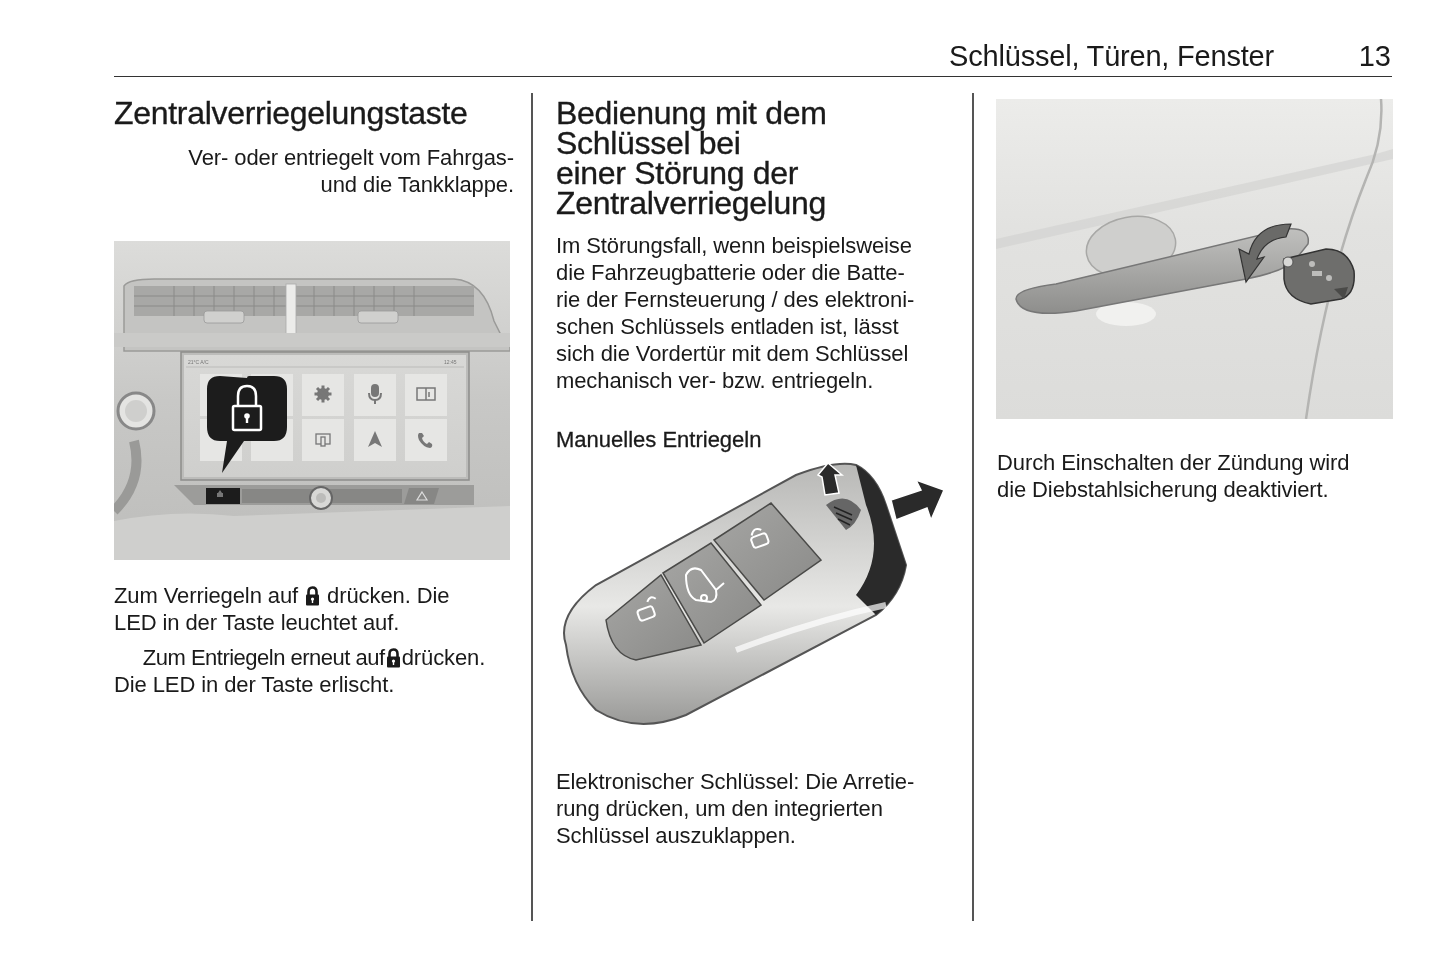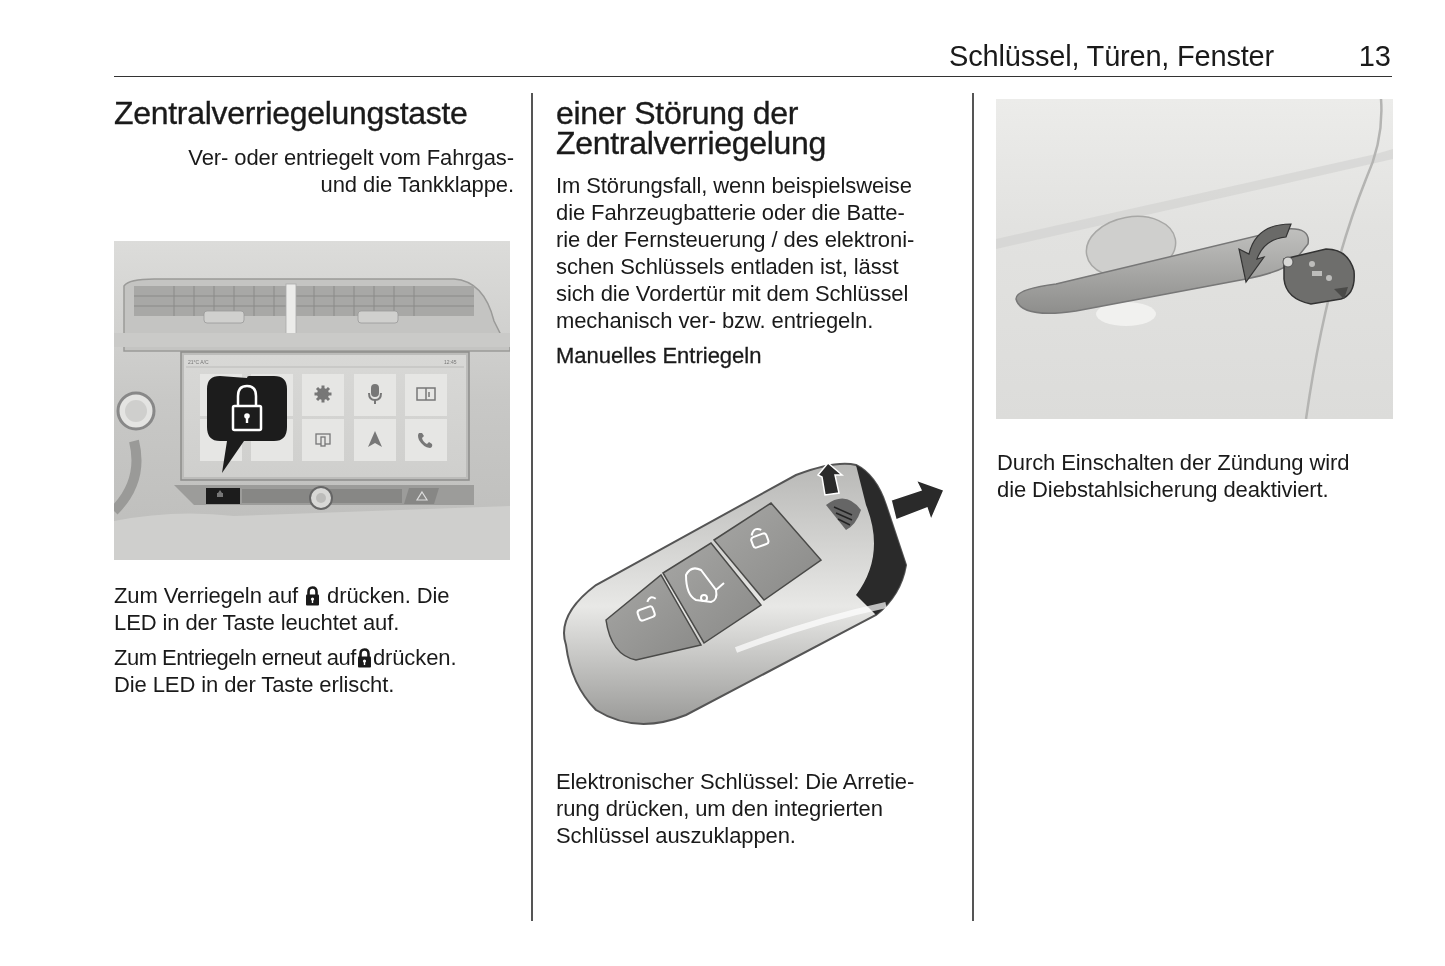--- a/index.html
+++ b/index.html
@@ -180,43 +180,44 @@
     <span>Zum Verriegeln auf</span>
     <svg class="lock-inline" viewBox="0 0 15 20">
         <path d="M3.5 9 V6 Q3.5 1.5 7.5 1.5 Q11.5 1.5 11.5 6 V9" fill="none" stroke="#1a1a1a" stroke-width="2.6"></path>
         <rect x="1" y="8.5" width="13" height="11" rx="1" fill="#1a1a1a"></rect>
         <circle cx="7.5" cy="13" r="1.6" fill="#fff"></circle>
         <rect x="6.8" y="13" width="1.4" height="4" fill="#fff"></rect>
       </svg>
     <span>drücken. Die</span>
   </p>
   <p>LED in der Taste leuchtet auf.</p>
-  <p style="margin-top:8px;">
+  <p style="margin-top:8px;text-align:center;">
     <span style="letter-spacing:-0.5px;">Zum Entriegeln erneut auf</span><svg class="lock-inline" viewBox="0 0 15 20">
         <path d="M3.5 9 V6 Q3.5 1.5 7.5 1.5 Q11.5 1.5 11.5 6 V9" fill="none" stroke="#1a1a1a" stroke-width="2.6"></path>
         <rect x="1" y="8.5" width="13" height="11" rx="1" fill="#1a1a1a"></rect>
         <circle cx="7.5" cy="13" r="1.6" fill="#fff"></circle>
         <rect x="6.8" y="13" width="1.4" height="4" fill="#fff"></rect>
       </svg><span>drücken.</span>
   </p>
   <p>Die LED in der Taste erlischt.</p>
 </div>
 
 <div class="col col2">
+  <h2>Bedienung mit dem Schlüssel bei</h2>
   <h2>einer Störung der</h2>
   <h2>Zentralverriegelung</h2>
   <div style="margin-top:14px;">
     <p>Im Störungsfall, wenn beispielsweise</p>
     <p>die Fahrzeugbatterie oder die Batte-</p>
     <p>rie der Fernsteuerung / des elektroni-</p>
     <p>schen Schlüssels entladen ist, lässt</p>
     <p>sich die Vordertür mit dem Schlüssel</p>
     <p>mechanisch ver- bzw. entriegeln.</p>
   </div>
-  <h3 style="margin-top:8px;">Manuelles Entriegeln</h3>
+  <h3 style="margin-top:32px;">Manuelles Entriegeln</h3>
 </div>
 
 <div class="fig" style="left:556px; top:445px; width:400px; height:290px;">
   <svg width="400" height="290" viewBox="0 0 400 290">
     <defs>
       <linearGradient id="fob" x1="0" y1="0" x2="0" y2="1">
         <stop offset="0" stop-color="#b8b8b6"></stop>
         <stop offset="0.55" stop-color="#e8e8e6"></stop>
         <stop offset="1" stop-color="#9a9a98"></stop>
       </linearGradient>

